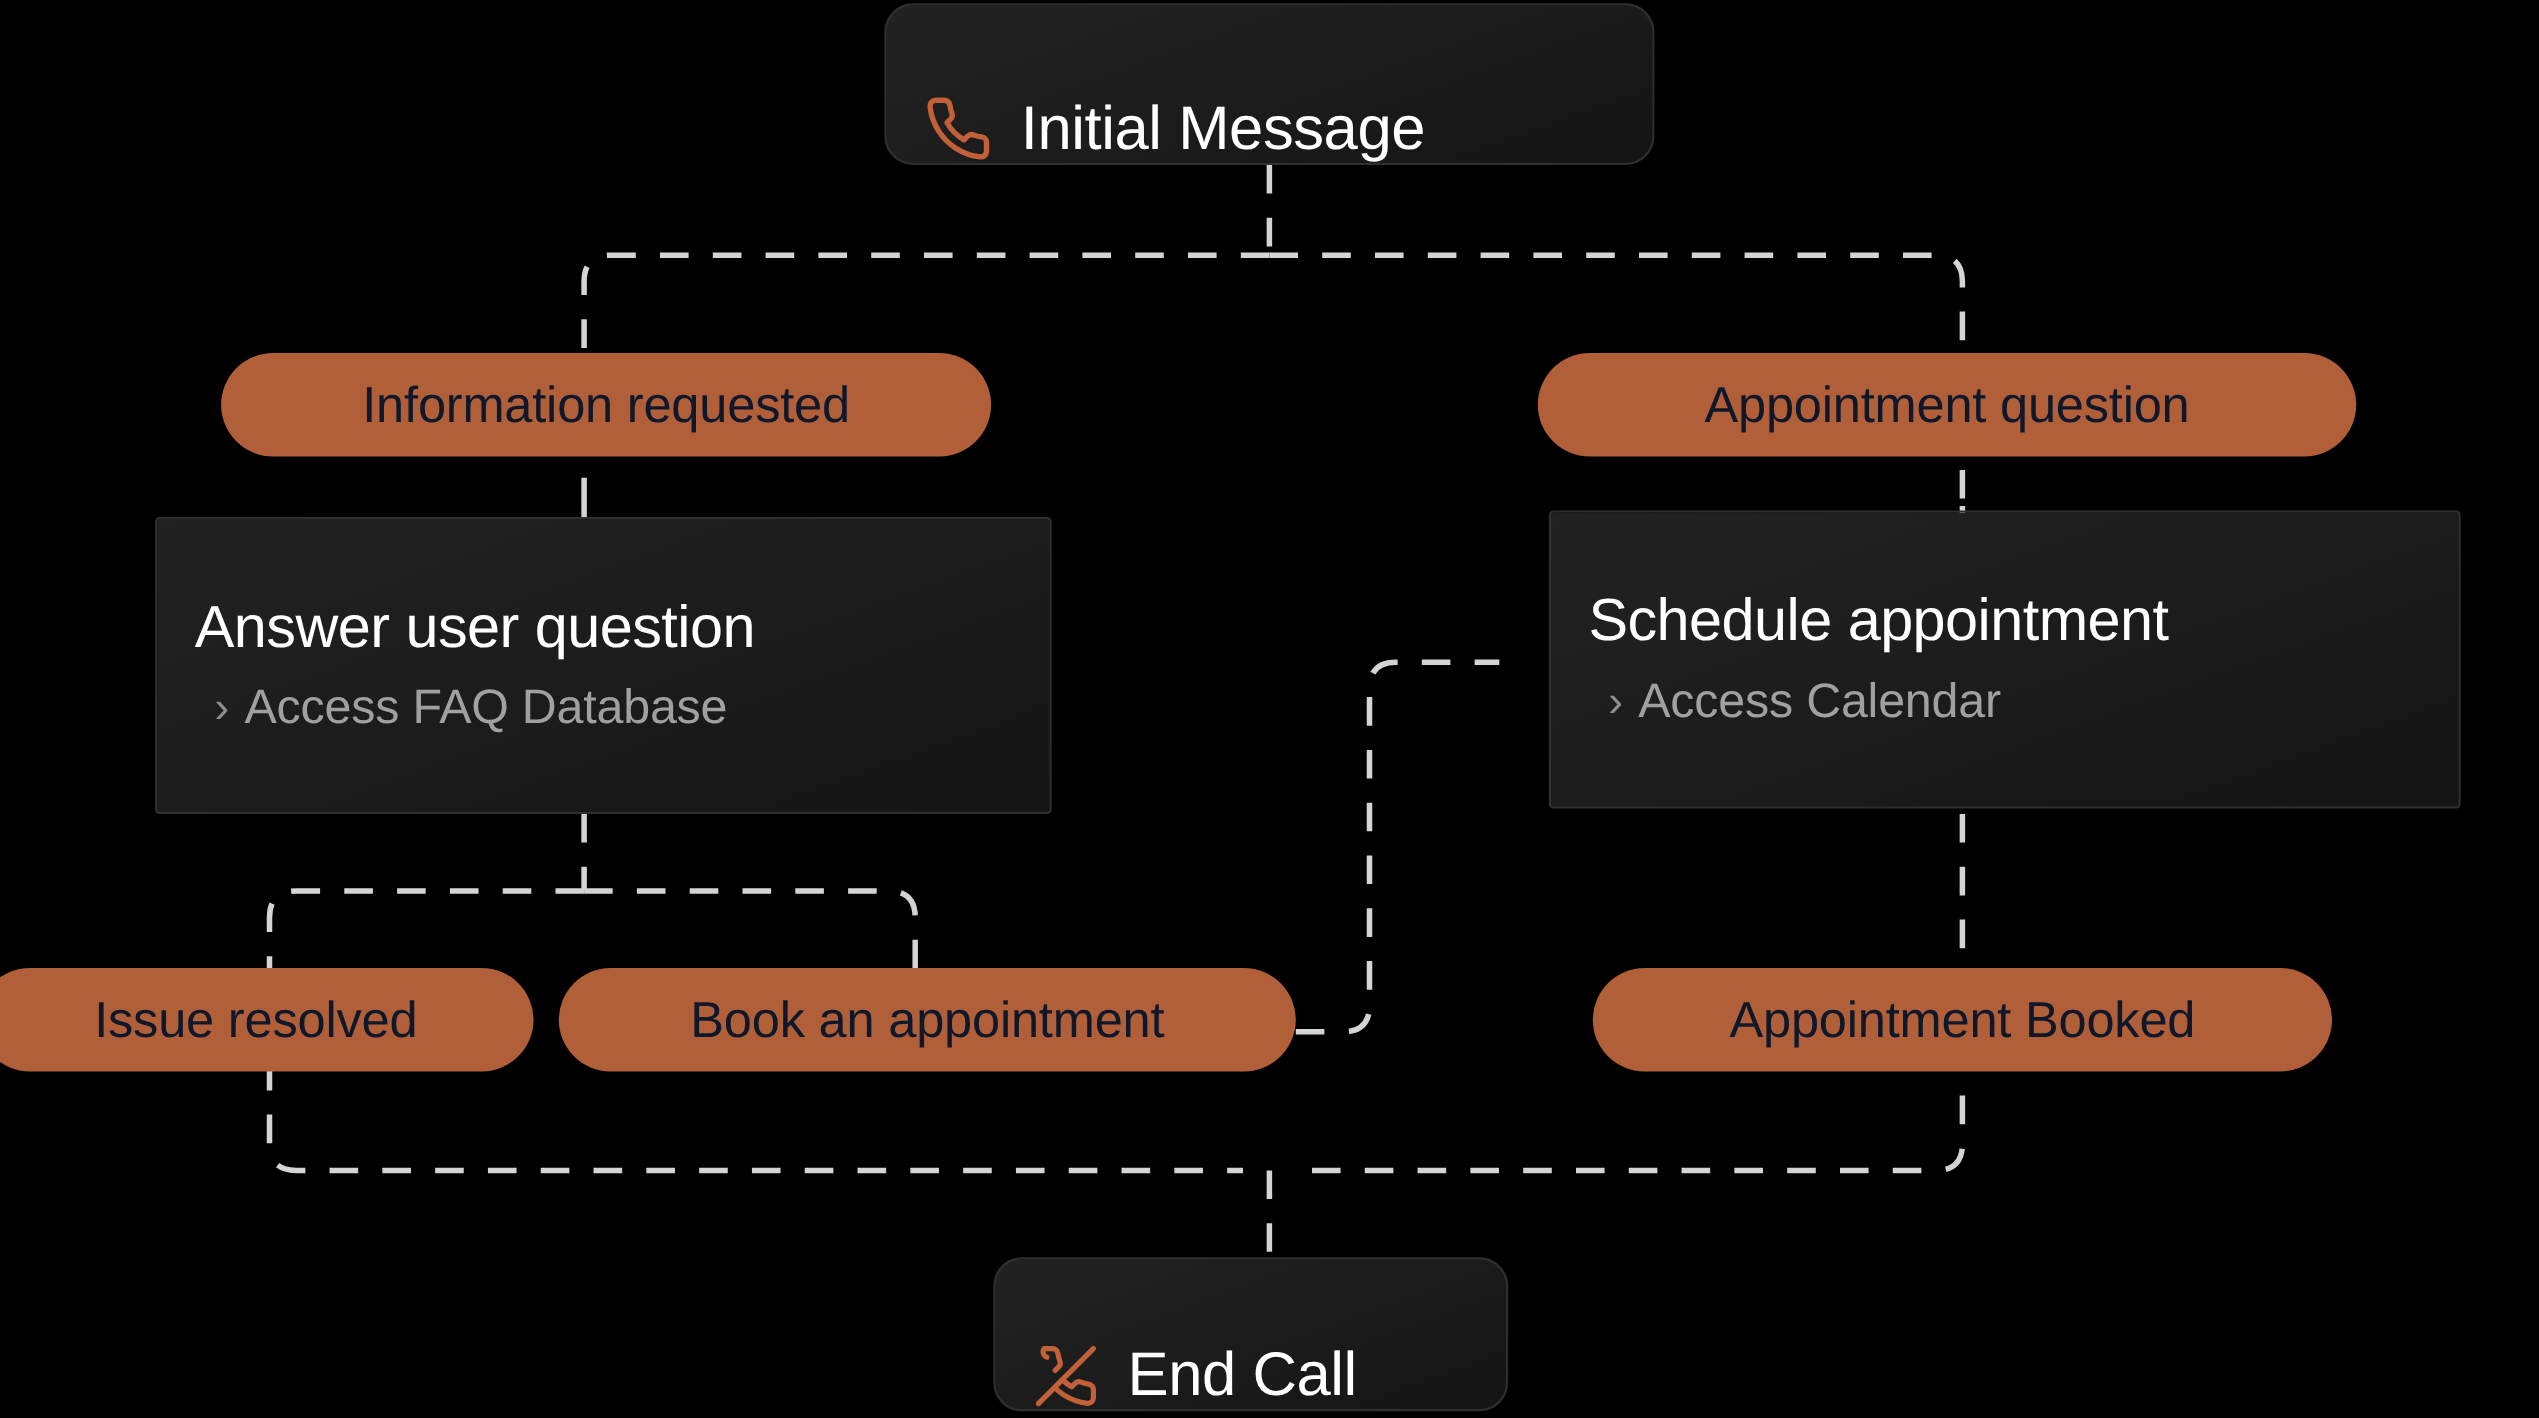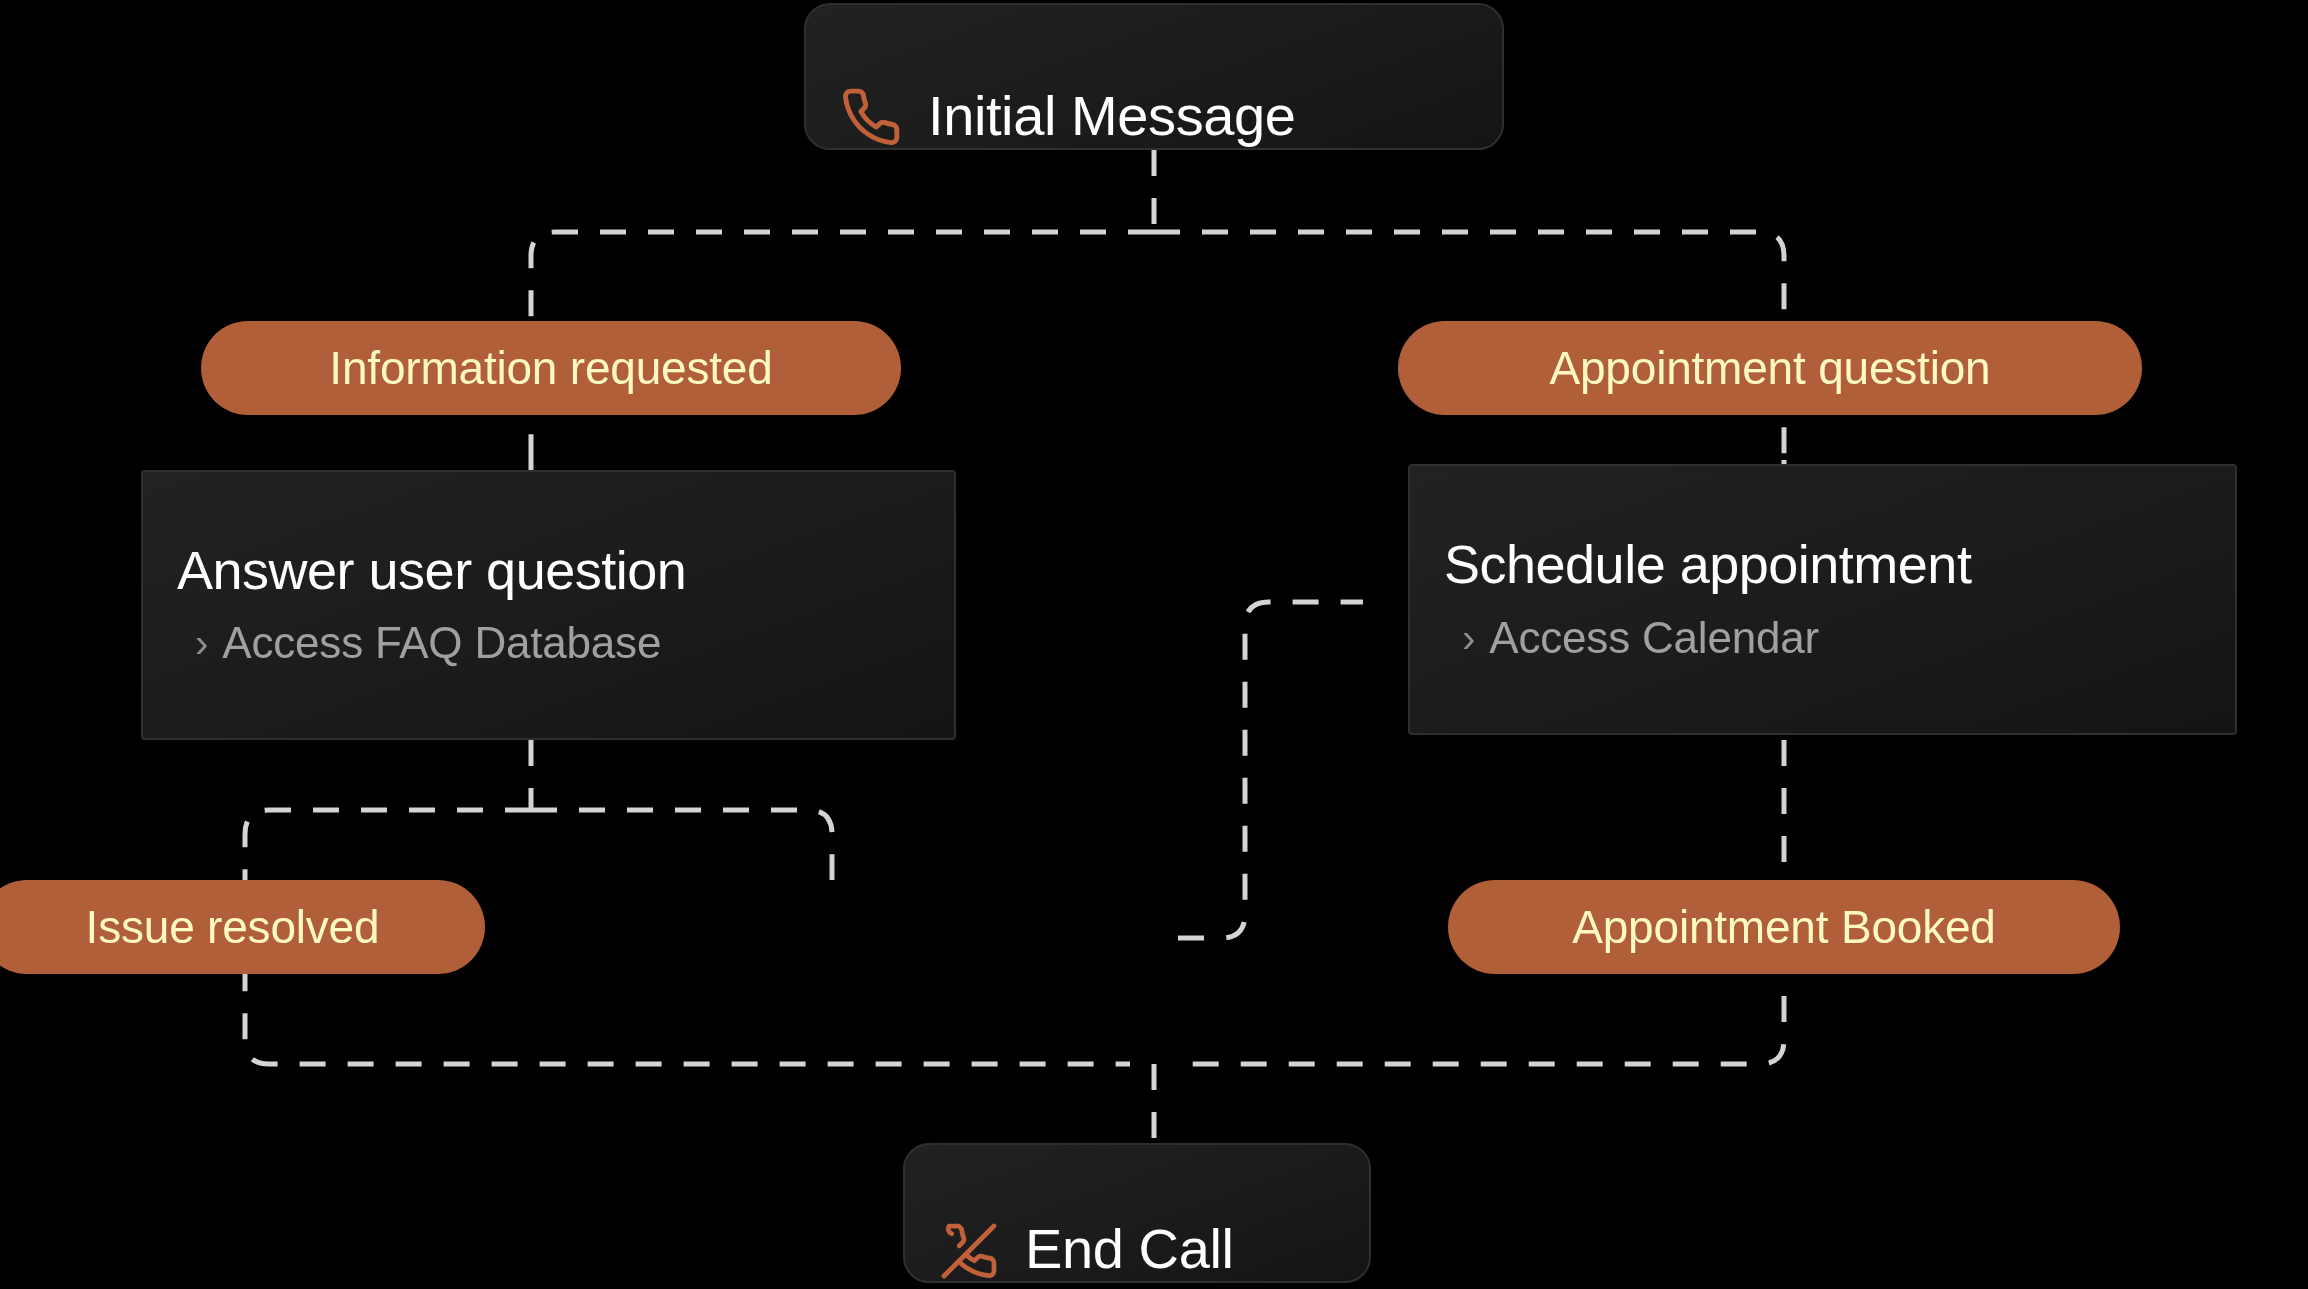--- a/index.html
+++ b/index.html
@@ -112,21 +112,21 @@
     position: absolute;
     background: #b05f39;
     border-radius: 999px;
     display: flex;
     align-items: center;
     justify-content: center;
     padding: 0 38px;
   }
 
   .pill .pill-label {
-    color: #fef9c3;
+    color: #0f172a;
     font-size: 46px;
     font-weight: 400;
     letter-spacing: -0.2px;
     white-space: nowrap;
     line-height: 1;
   }
 </style>
 </head>
 <body>
 
@@ -195,20 +195,23 @@
     <div class="tool-row">
       <span class="tool-chevron">›</span>
       <span class="tool-label">Access Calendar</span>
     </div>
   </div>
 
   <div class="pill" style="left:-20px; top:880px; width:505px; height:94px;">
     <span class="pill-label">Issue resolved</span>
   </div>
 
+  <div class="pill" style="left:508px; top:880px; width:670px; height:94px;">
+    <span class="pill-label">Book an appointment</span>
+  </div>
 
   <div class="pill" style="left:1448px; top:880px; width:672px; height:94px;">
     <span class="pill-label">Appointment Booked</span>
   </div>
 
   <div class="node terminal" style="left:903px; top:1143px; width:468px; height:140px;">
     <span class="node-icon">
       <svg width="60" height="60" viewBox="0 0 24 24" fill="none" stroke="#c26039" stroke-width="1.9" stroke-linecap="round" stroke-linejoin="round">
         <path d="M10.68 13.31a16 16 0 0 0 3.41 2.6l1.27-1.27a2 2 0 0 1
                  2.11-.45 12.84 12.84 0 0 0 2.81.7 2 2 0 0 1 1.72 2v3a2 2 0

